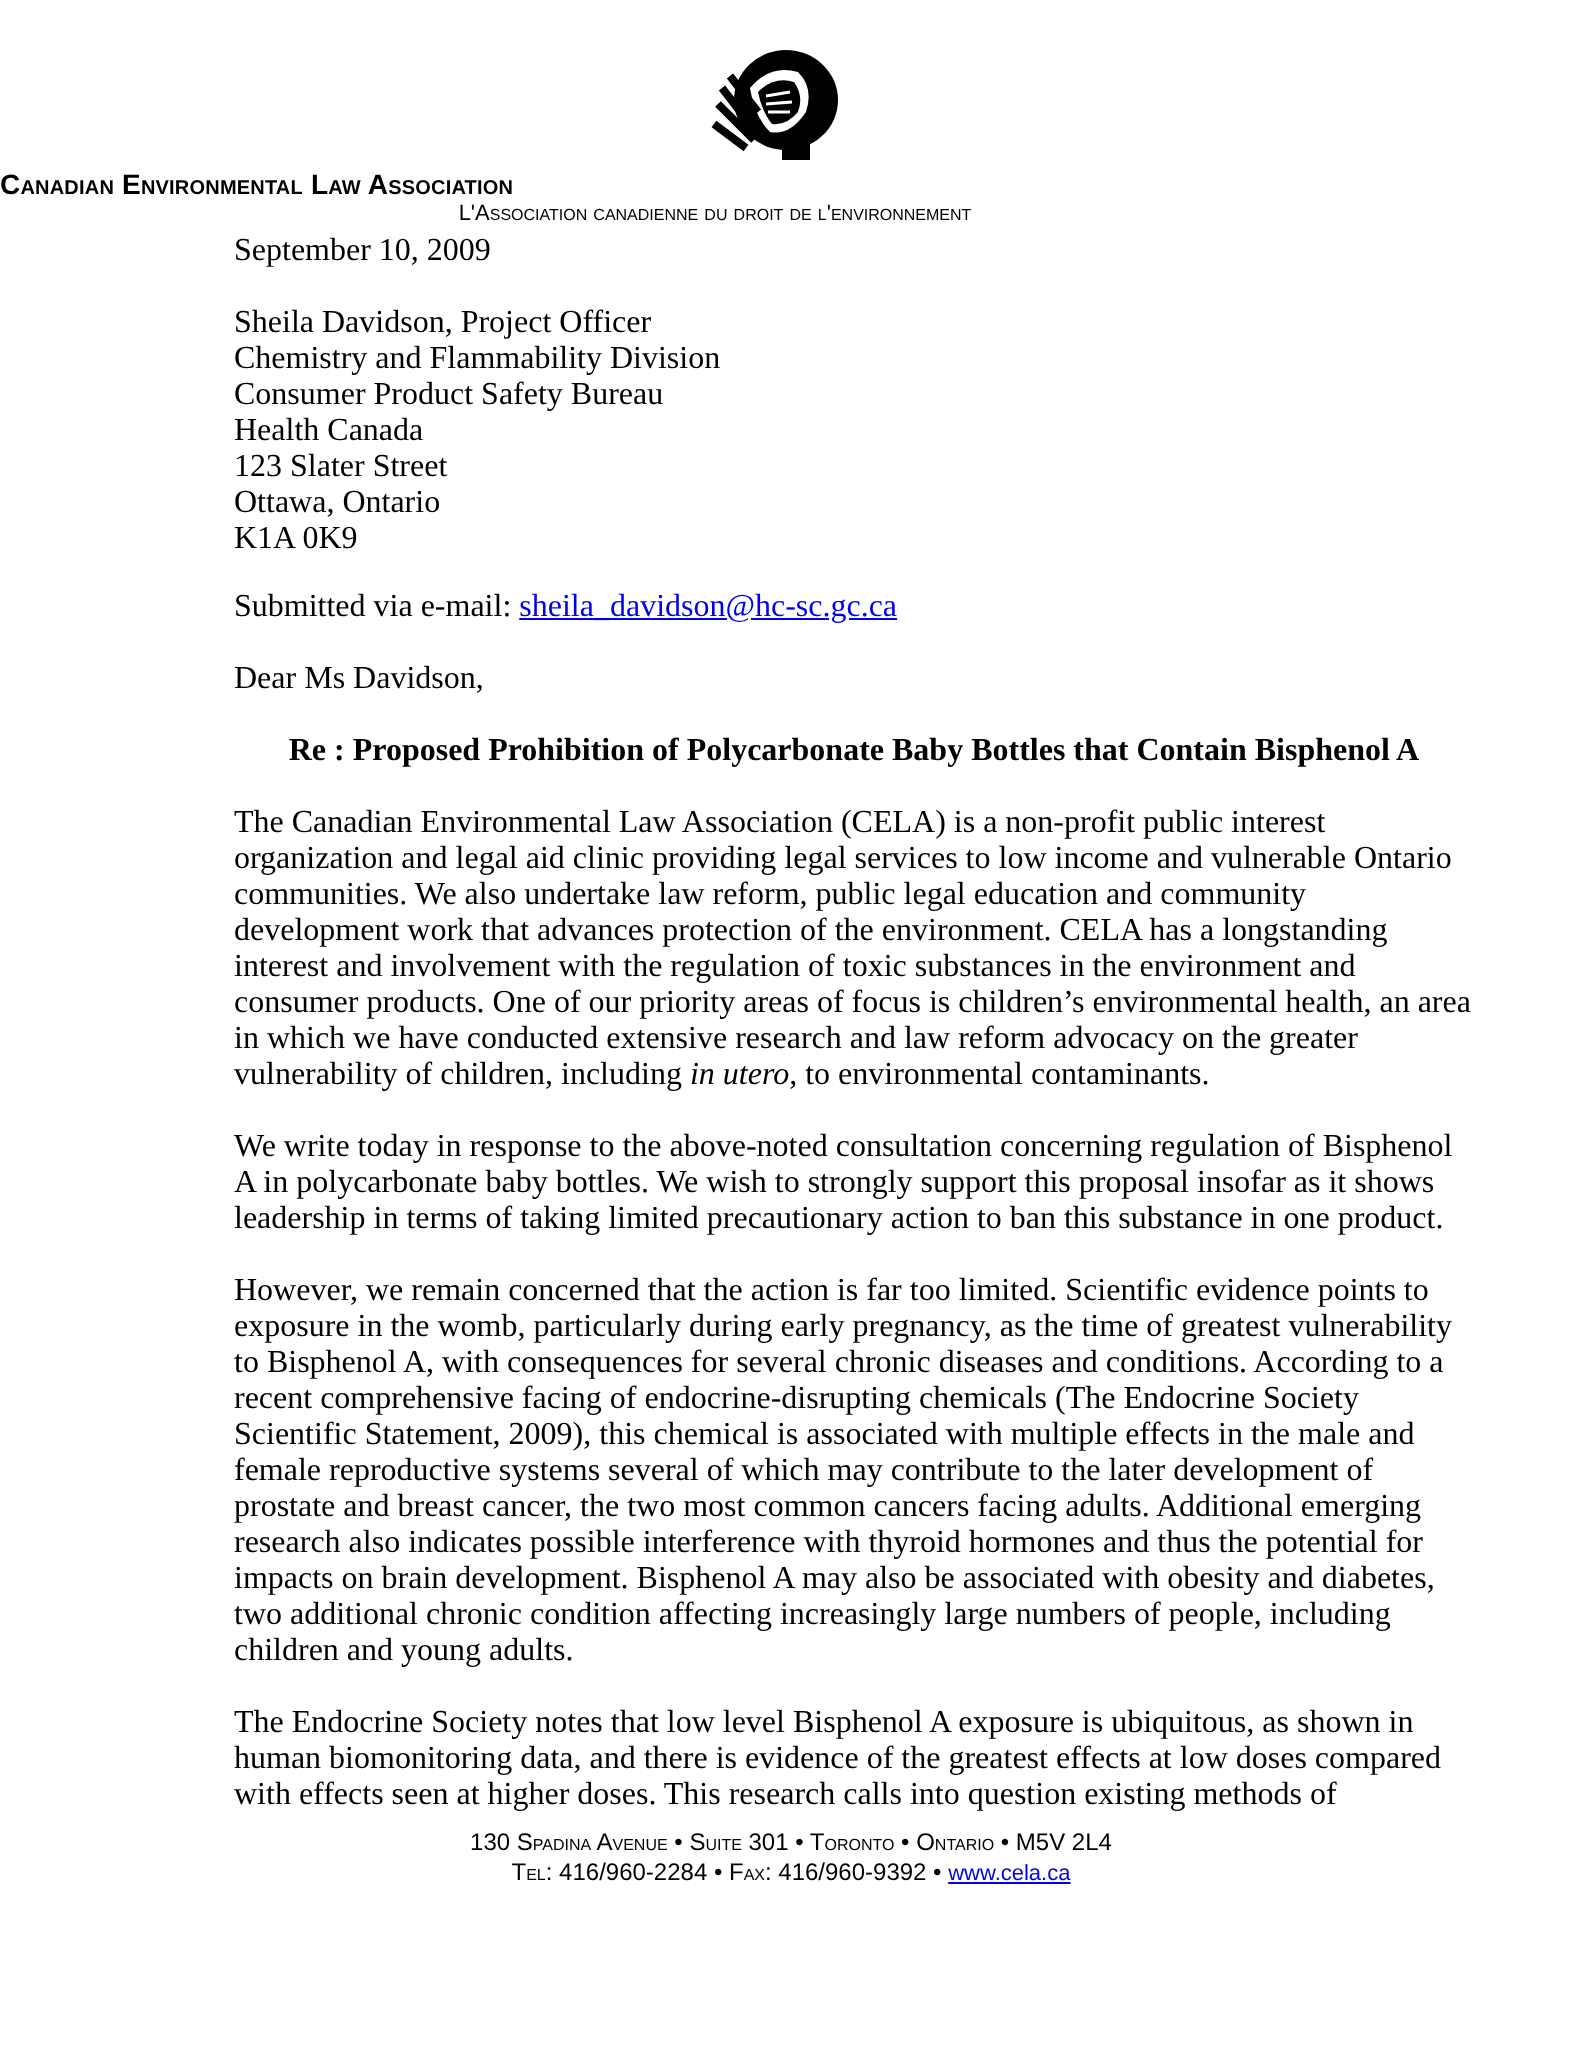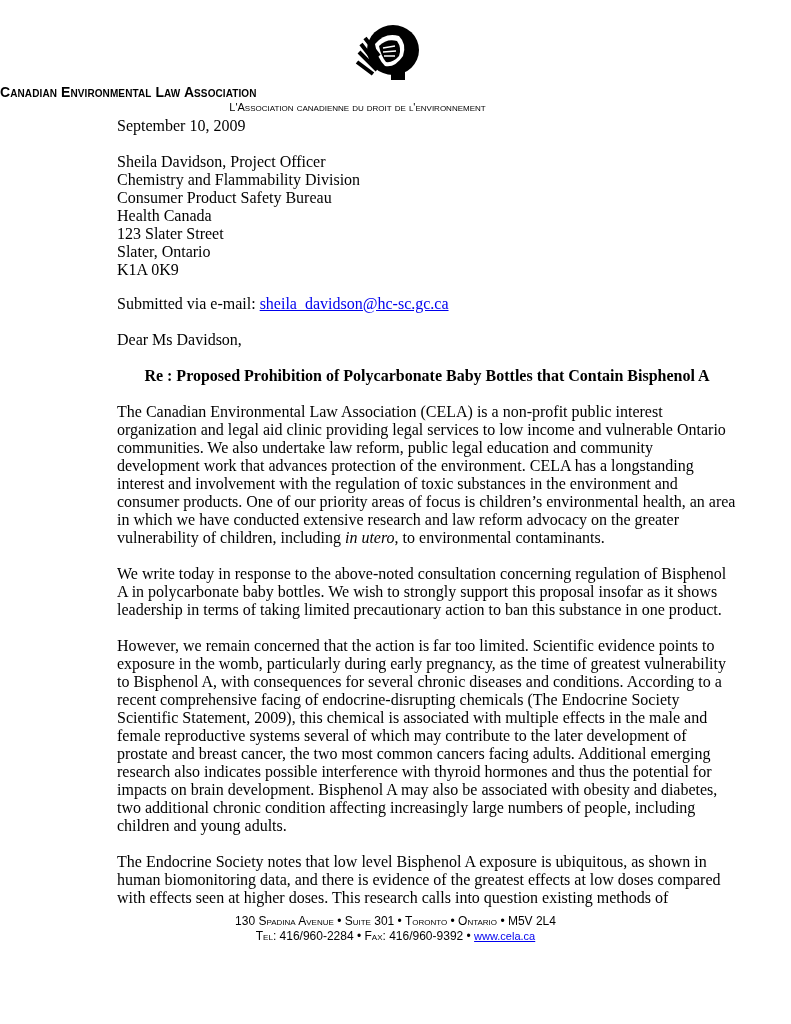--- a/index.html
+++ b/index.html
@@ -50,21 +50,21 @@
   <div class="body-text" style="top:117px;">
     <div class="line">September 10, 2009</div>
   </div>
 
   <div class="body-text" style="top:153px;">
     <div class="line">Sheila Davidson, Project Officer</div>
     <div class="line">Chemistry and Flammability Division</div>
     <div class="line">Consumer Product Safety Bureau</div>
     <div class="line">Health Canada</div>
     <div class="line">123 Slater Street</div>
-    <div class="line">Slater, Ontario</div>
+    <div class="line">Ottawa, Ontario</div>
     <div class="line">K1A 0K9</div>
   </div>
 
   <div class="body-text" style="top:295px;">
     <div class="line">
       <span>Submitted via e-mail: </span><a class="email-link">sheila_davidson@hc-sc.gc.ca</a>
     </div>
   </div>
 
   <div class="body-text" style="top:331px;">

